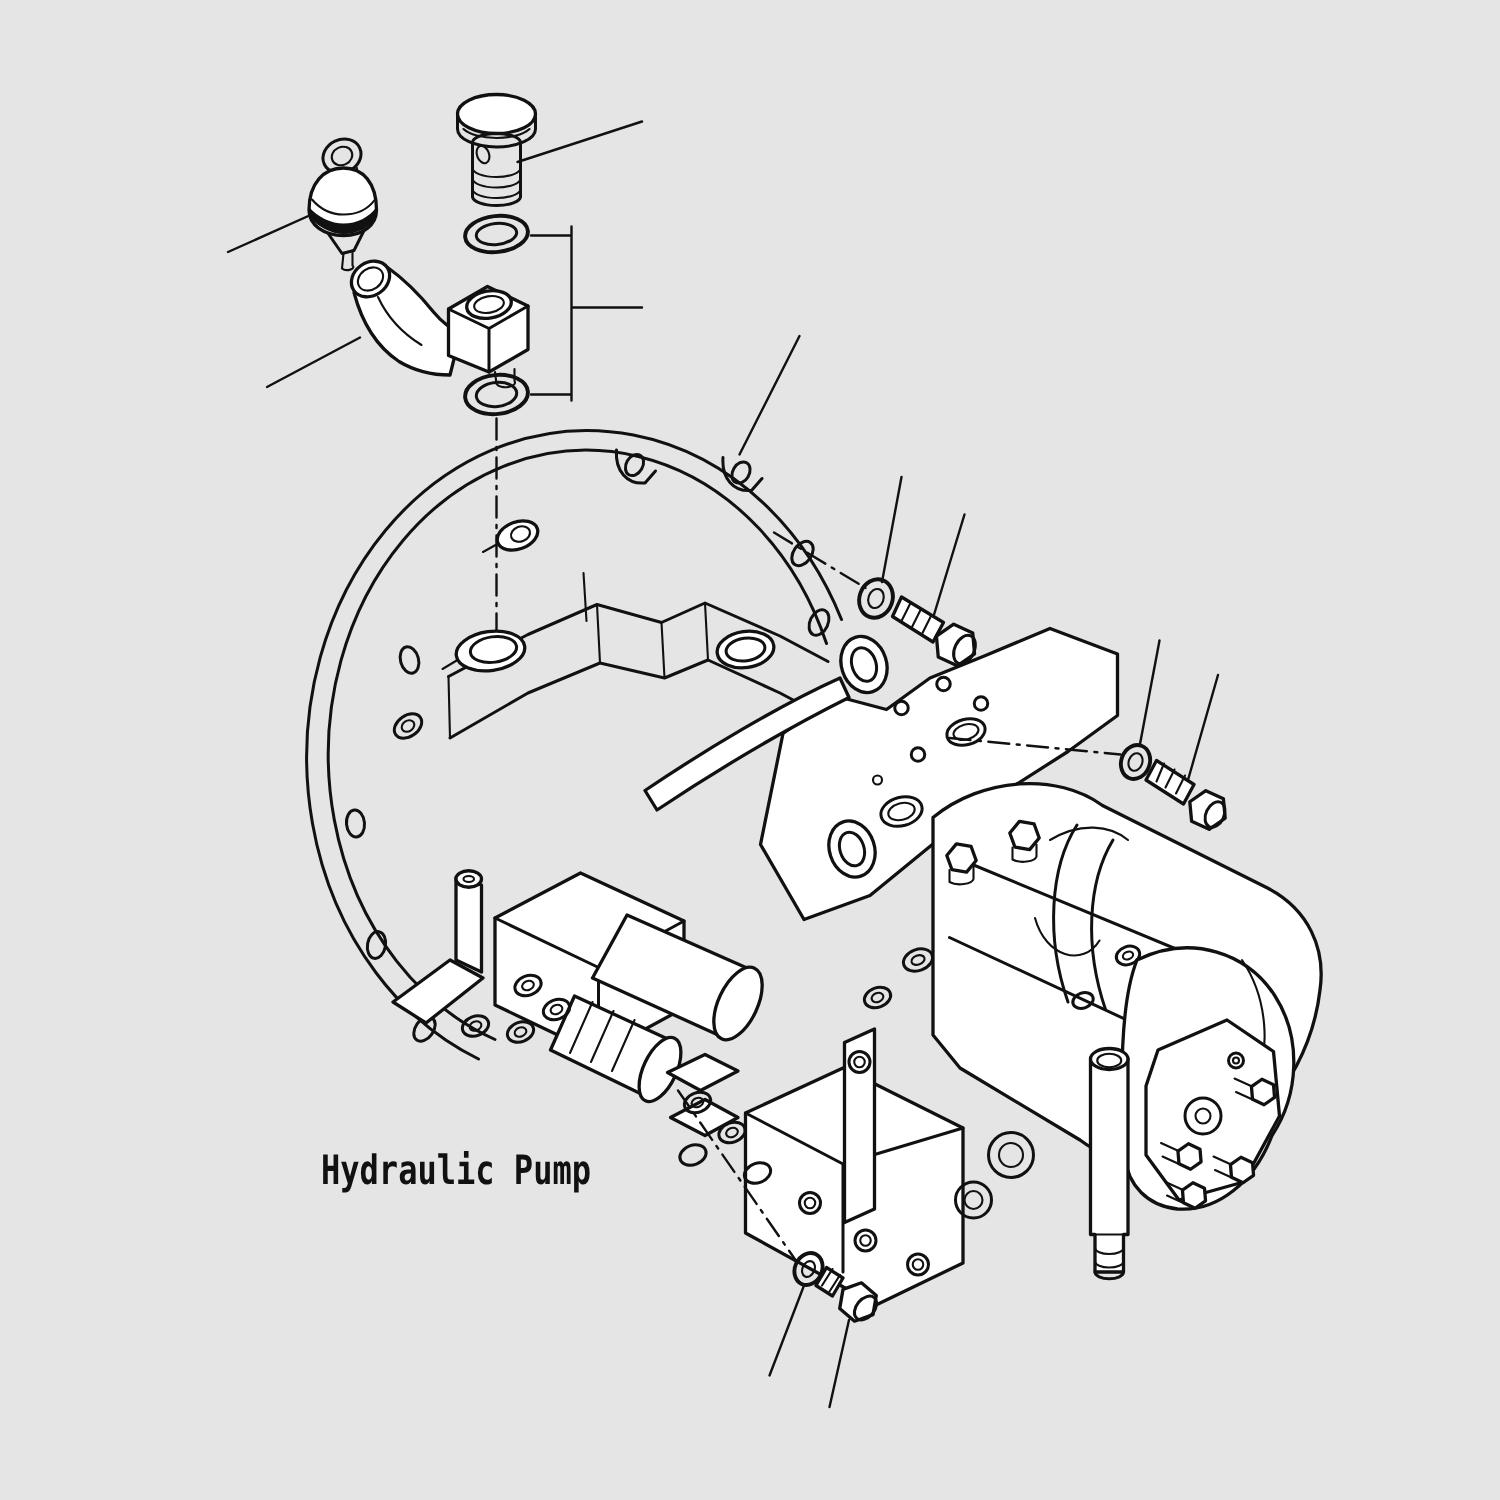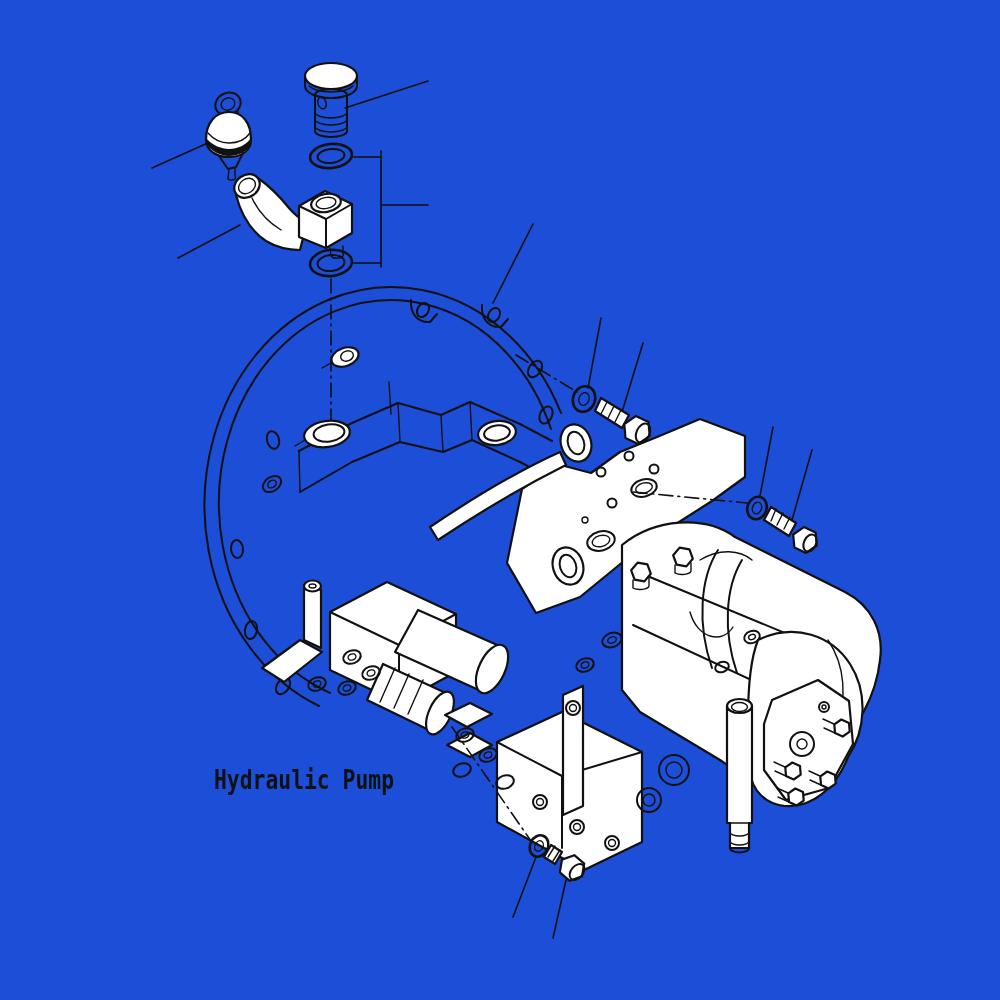--- a/index.html
+++ b/index.html
@@ -1,16 +1,16 @@
 <!DOCTYPE html>
 <html><head>
 <meta charset="utf-8">
 <style>
   html,body{margin:0;padding:0;background:#ffffff;}
-  .stage{position:relative;width:1000px;height:1000px;background:#1d4ed8;overflow:hidden;
+  .stage{position:relative;width:1000px;height:1000px;background:#e5e5e5;overflow:hidden;
          font-family:"DejaVu Sans Mono","Liberation Mono",monospace;}
   svg{display:block;width:1000px;height:1000px;}
   .ol{fill:#fff;stroke:#111;stroke-width:2.2;stroke-linejoin:round;stroke-linecap:round;}
   .ln{fill:none;stroke:#111;stroke-width:2;stroke-linejoin:round;stroke-linecap:round;}
   .hv{fill:none;stroke:#111;stroke-width:2.6;stroke-linejoin:round;stroke-linecap:round;}
   .tn{fill:none;stroke:#111;stroke-width:1.4;stroke-linecap:round;}
   .leader{fill:none;stroke:#111;stroke-width:1.6;stroke-linecap:round;}
   .dd{fill:none;stroke:#111;stroke-width:1.6;stroke-dasharray:14 5 2 5;stroke-linecap:round;}
   .blk{fill:#111;stroke:none;}
   .lab{fill:#111;font-size:27px;font-weight:600;}

